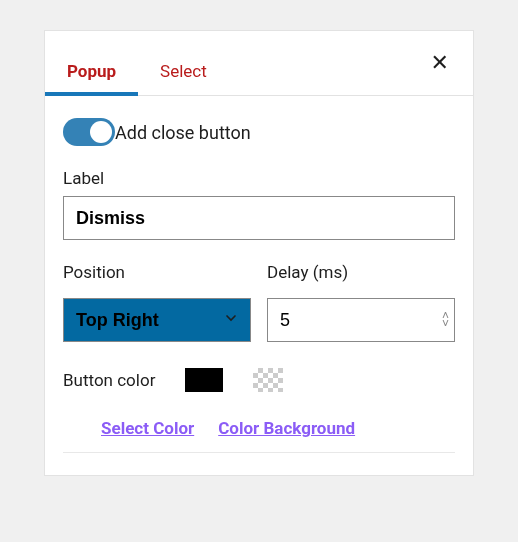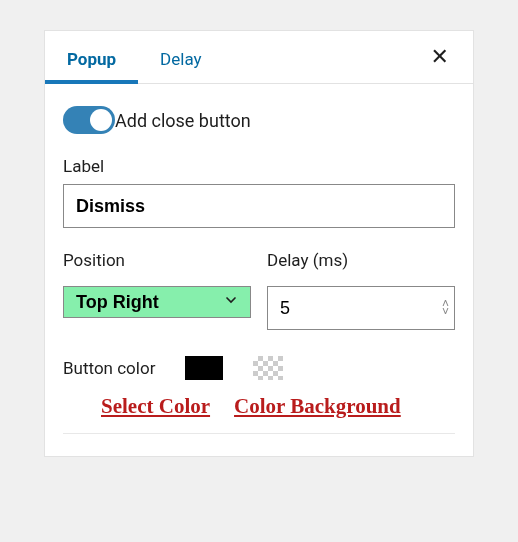--- a/index.html
+++ b/index.html
@@ -19,23 +19,23 @@
       border: 1px solid #e2e2e2;
     }
     .tabs {
       display: flex;
       align-items: center;
       border-bottom: 1px solid #e2e2e2;
       padding: 0 18px 0 0;
       position: relative;
     }
     .tab {
-      padding: 18px 22px 14px 22px;
+      padding: 30px 22px 14px 22px;
       font-size: 17px;
-      color: #0369a1;
+      color: #b91c1c;
       cursor: pointer;
       position: relative;
     }
     .tab.active {
       font-weight: 700;
     }
     .tab.active::after {
       content: "";
       position: absolute;
       left: 0; right: 0; bottom: -1px;
@@ -83,24 +83,24 @@
     .text-input {
       height: 44px; border: 1px solid #888;
       padding: 0 12px; font-size: 18px;
       width: 100%; outline: none; font-weight: bold;
     }
     .row3 { display: flex; gap: 16px; margin-bottom: 26px; }
     .select-wrap {
       position: relative; flex: 1 1 50%;
     }
     .select-input {
-      height: 32px; border: 1px solid #888;
+      height: 44px; border: 1px solid #888;
       padding: 0 36px 0 12px; font-size: 18px;
       font-weight: 600;
-      width: 100%; background: #86efac;
+      width: 100%; background: #0369a1;
       appearance: none; cursor: pointer;
     }
     .select-caret {
       position: absolute; right: 12px; top: 50%;
       transform: translateY(-50%);
       pointer-events: none;
     }
     .num-wrap { flex: 1 1 50%; position: relative; justify-content: center; }
     .num-input {
       height: 44px; border: 1px solid #888;
@@ -109,48 +109,47 @@
     }
     .num-stepper {
       position: absolute; right: 6px; top: 50%;
       transform: translateY(-50%);
       display: flex; flex-direction: column;
       line-height: 0.7; font-size: 12px;
       color: #888; cursor: pointer;
     }
     .color-row {
       display: flex; align-items: center; gap: 30px;
-      margin-bottom: 14px;
+      margin-bottom: 26px;
     }
     .swatch-solid { width: 38px; height: 24px; background: #000; }
     .swatch-transparent {
       width: 30px; height: 24px;
       background-image:
         linear-gradient(45deg,#ccc 25%,transparent 25%),
         linear-gradient(-45deg,#ccc 25%,transparent 25%),
         linear-gradient(45deg,transparent 75%,#ccc 75%),
         linear-gradient(-45deg,transparent 75%,#ccc 75%);
       background-size: 10px 10px;
       background-position: 0 0,0 5px,5px -5px,-5px 0;
     }
     .links-row { display: flex; gap: 24px; padding-left: 38px; padding-bottom: 14px; border-bottom: 1px solid #e8e8e8; }
     .link {
-      color: #b91c1c; font-weight: 700;
-      font-size: 21px; text-decoration: underline;
-      cursor: pointer;
-      font-family: Liberation Serif, serif;
+      color: #8b5cf6; font-weight: 700;
+      font-size: 17px; text-decoration: underline;
+      cursor: pointer;
     }
   </style>
 </head>
 <body>
 
 <div class="panel">
   <div class="tabs">
     <div class="tab active">Popup</div>
-    <div class="tab">Delay</div>
+    <div class="tab">Select</div>
     <div class="close-x">✕</div>
   </div>
 
   <div class="content">
 
     <div class="toggle-row">
       <div class="toggle">
         <div class="toggle-knob"></div>
       </div>
       <span class="toggle-label">Add close button</span>

